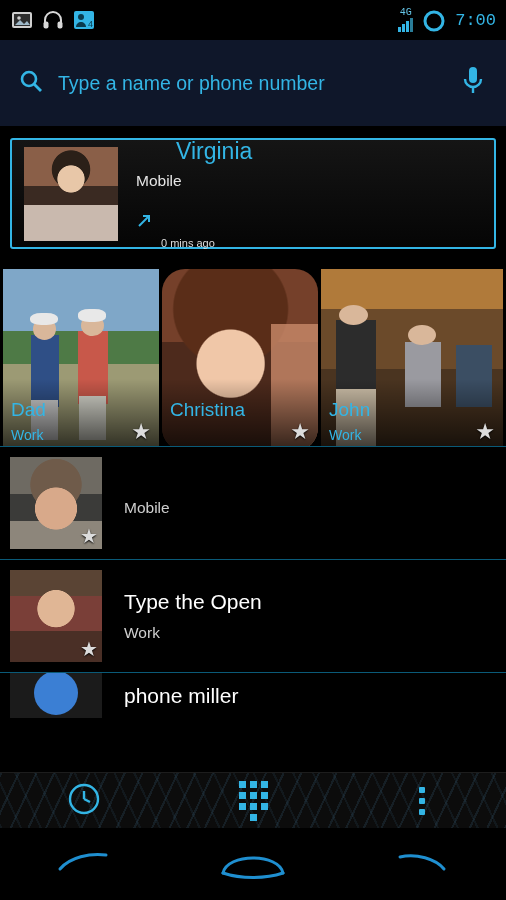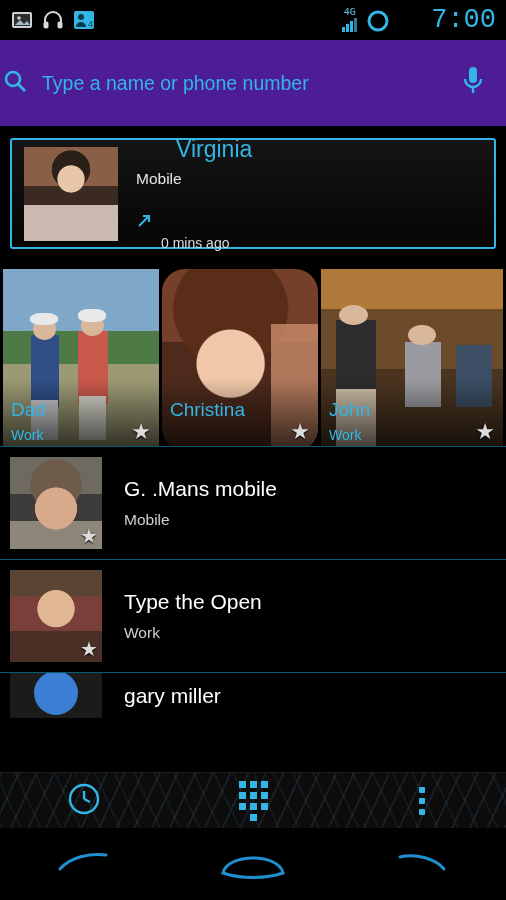--- a/index.html
+++ b/index.html
@@ -14,33 +14,33 @@
   
   .statusbar {
     height: 40px; background: #000;
     display: flex; align-items: center;
     padding: 0 10px;
   }
   .status-left { display: flex; align-items: center; gap: 7px; }
   .status-right { margin-left: auto; display: flex; align-items: center; gap: 8px; font-family: Liberation Mono, monospace; }
   .sicon { width: 24px; height: 24px; display: block; }
   .clock {
-    color: #33b5e5; font-size: 27px; letter-spacing: 0px;
-    font-weight: 400; padding-left: 2px; margin-left: 32px;
+    color: #33b5e5; font-size: 17px; letter-spacing: 0px;
+    font-weight: 400; padding-left: 2px;
   }
   .net4g { color: #66c6e8; font-size: 10px; line-height: 10px; margin-bottom: -2px;}
   .sig { display: flex; align-items: flex-end; gap: 1px; height: 16px; }
   .sig i { display: block; width: 3px; background: #2a7d99; }
   .sig i.on { background: #33b5e5; }
 
   
   .searchbar {
-    height: 86px; background: #4c1d95;
-    display: flex; align-items: center;
-    padding: 0 18px 0 2px;
+    height: 86px; background: #0f172a;
+    display: flex; align-items: center;
+    padding: 0 18px 0 18px;
     border-bottom: 0;
   }
   .search-input-wrap { display: flex; align-items: center; flex: 1; gap: 14px; }
   .search-text { color: #33b5e5; font-size: 19.5px; }
   .mic { margin-left: auto; }
 
   
   .content { position: absolute; top: 126px; left: 0; right: 0; bottom: 128px; background: #000; overflow: hidden; }
 
   
@@ -51,21 +51,21 @@
     background: linear-gradient(to bottom, #151515, #050505);
     height: 111px;
     display: flex; align-items: center;
     padding: 0 6px;
   }
   .card-highlight .thumb { width: 94px; height: 94px; margin-left: 6px; }
   .card-highlight .info { margin-left: 18px; }
   .hl-name { color: #33b5e5; font-size: 23px; margin-left: 40px; }
   .hl-sub { color: #e6e6e6; font-size: 15.5px; margin-top: 7px; }
   .hl-row { display: flex; align-items: center; gap: 9px; margin-top: 7px; }
-  .hl-time { color: #ddd; font-size: 14px; margin-top: 40px; }
+  .hl-time { color: #ddd; font-size: 11px; margin-top: 40px; }
 
   
   .fav-strip {
     margin-top: 20px;
     display: flex; gap: 3px;
     padding: 0 3px;
     height: 165px;
   }
   .fav {
     position: relative; flex: 1; height: 182px; overflow: hidden;
@@ -273,21 +273,20 @@
       <div class="thumb-wrap">
         <div class="thumb ph" style="background:
                radial-gradient(circle at 50% 56%, #d8a98a 0 30%, rgba(216,169,138,0) 31%),
                radial-gradient(circle at 50% 30%, #6f5b4a 0 32%, rgba(111,91,74,0) 33%),
                linear-gradient(to bottom, #6e6a62 0 40%, #3b3b39 40% 70%, #8d867b 70% 100%);">
           <div style="position:absolute;"></div>
         </div>
         <div class="star">★</div>
       </div>
       <div class="rinfo">
-        <div class="r-name">G. .Mans mobile</div>
         <div class="r-sub">Mobile</div>
       </div>
     </div>
 
     <div class="row">
       <div class="thumb-wrap">
         <div class="thumb ph" style="background:
                radial-gradient(circle at 50% 42%, #e0b695 0 26%, rgba(224,182,149,0) 27%),
                linear-gradient(to bottom, #5a4434 0 28%, #7a3f38 28% 66%, #4a2f26 66% 100%);"></div>
         <div class="star">★</div>
@@ -299,21 +298,21 @@
     </div>
 
     <div class="row row-partial">
       <div class="thumb-wrap">
         <div class="thumb" style="background:#1b1b1b;position:relative;overflow:hidden;">
           <div style="position:absolute;left:26%;top:18%;width:48%;height:48%;background:#3b7fd4;border-radius:50%;"></div>
 
         </div>
       </div>
       <div class="rinfo">
-        <div class="r-name">gary miller</div>
+        <div class="r-name">phone miller</div>
       </div>
     </div>
 
   </div>
 
   <div class="tabbar">
     <div class="tab">
       <span>
         <svg width="34" height="34" viewBox="0 0 34 34">
           <circle cx="17" cy="17" r="14" stroke="#33b5e5" stroke-width="2.4" fill="none"></circle>

